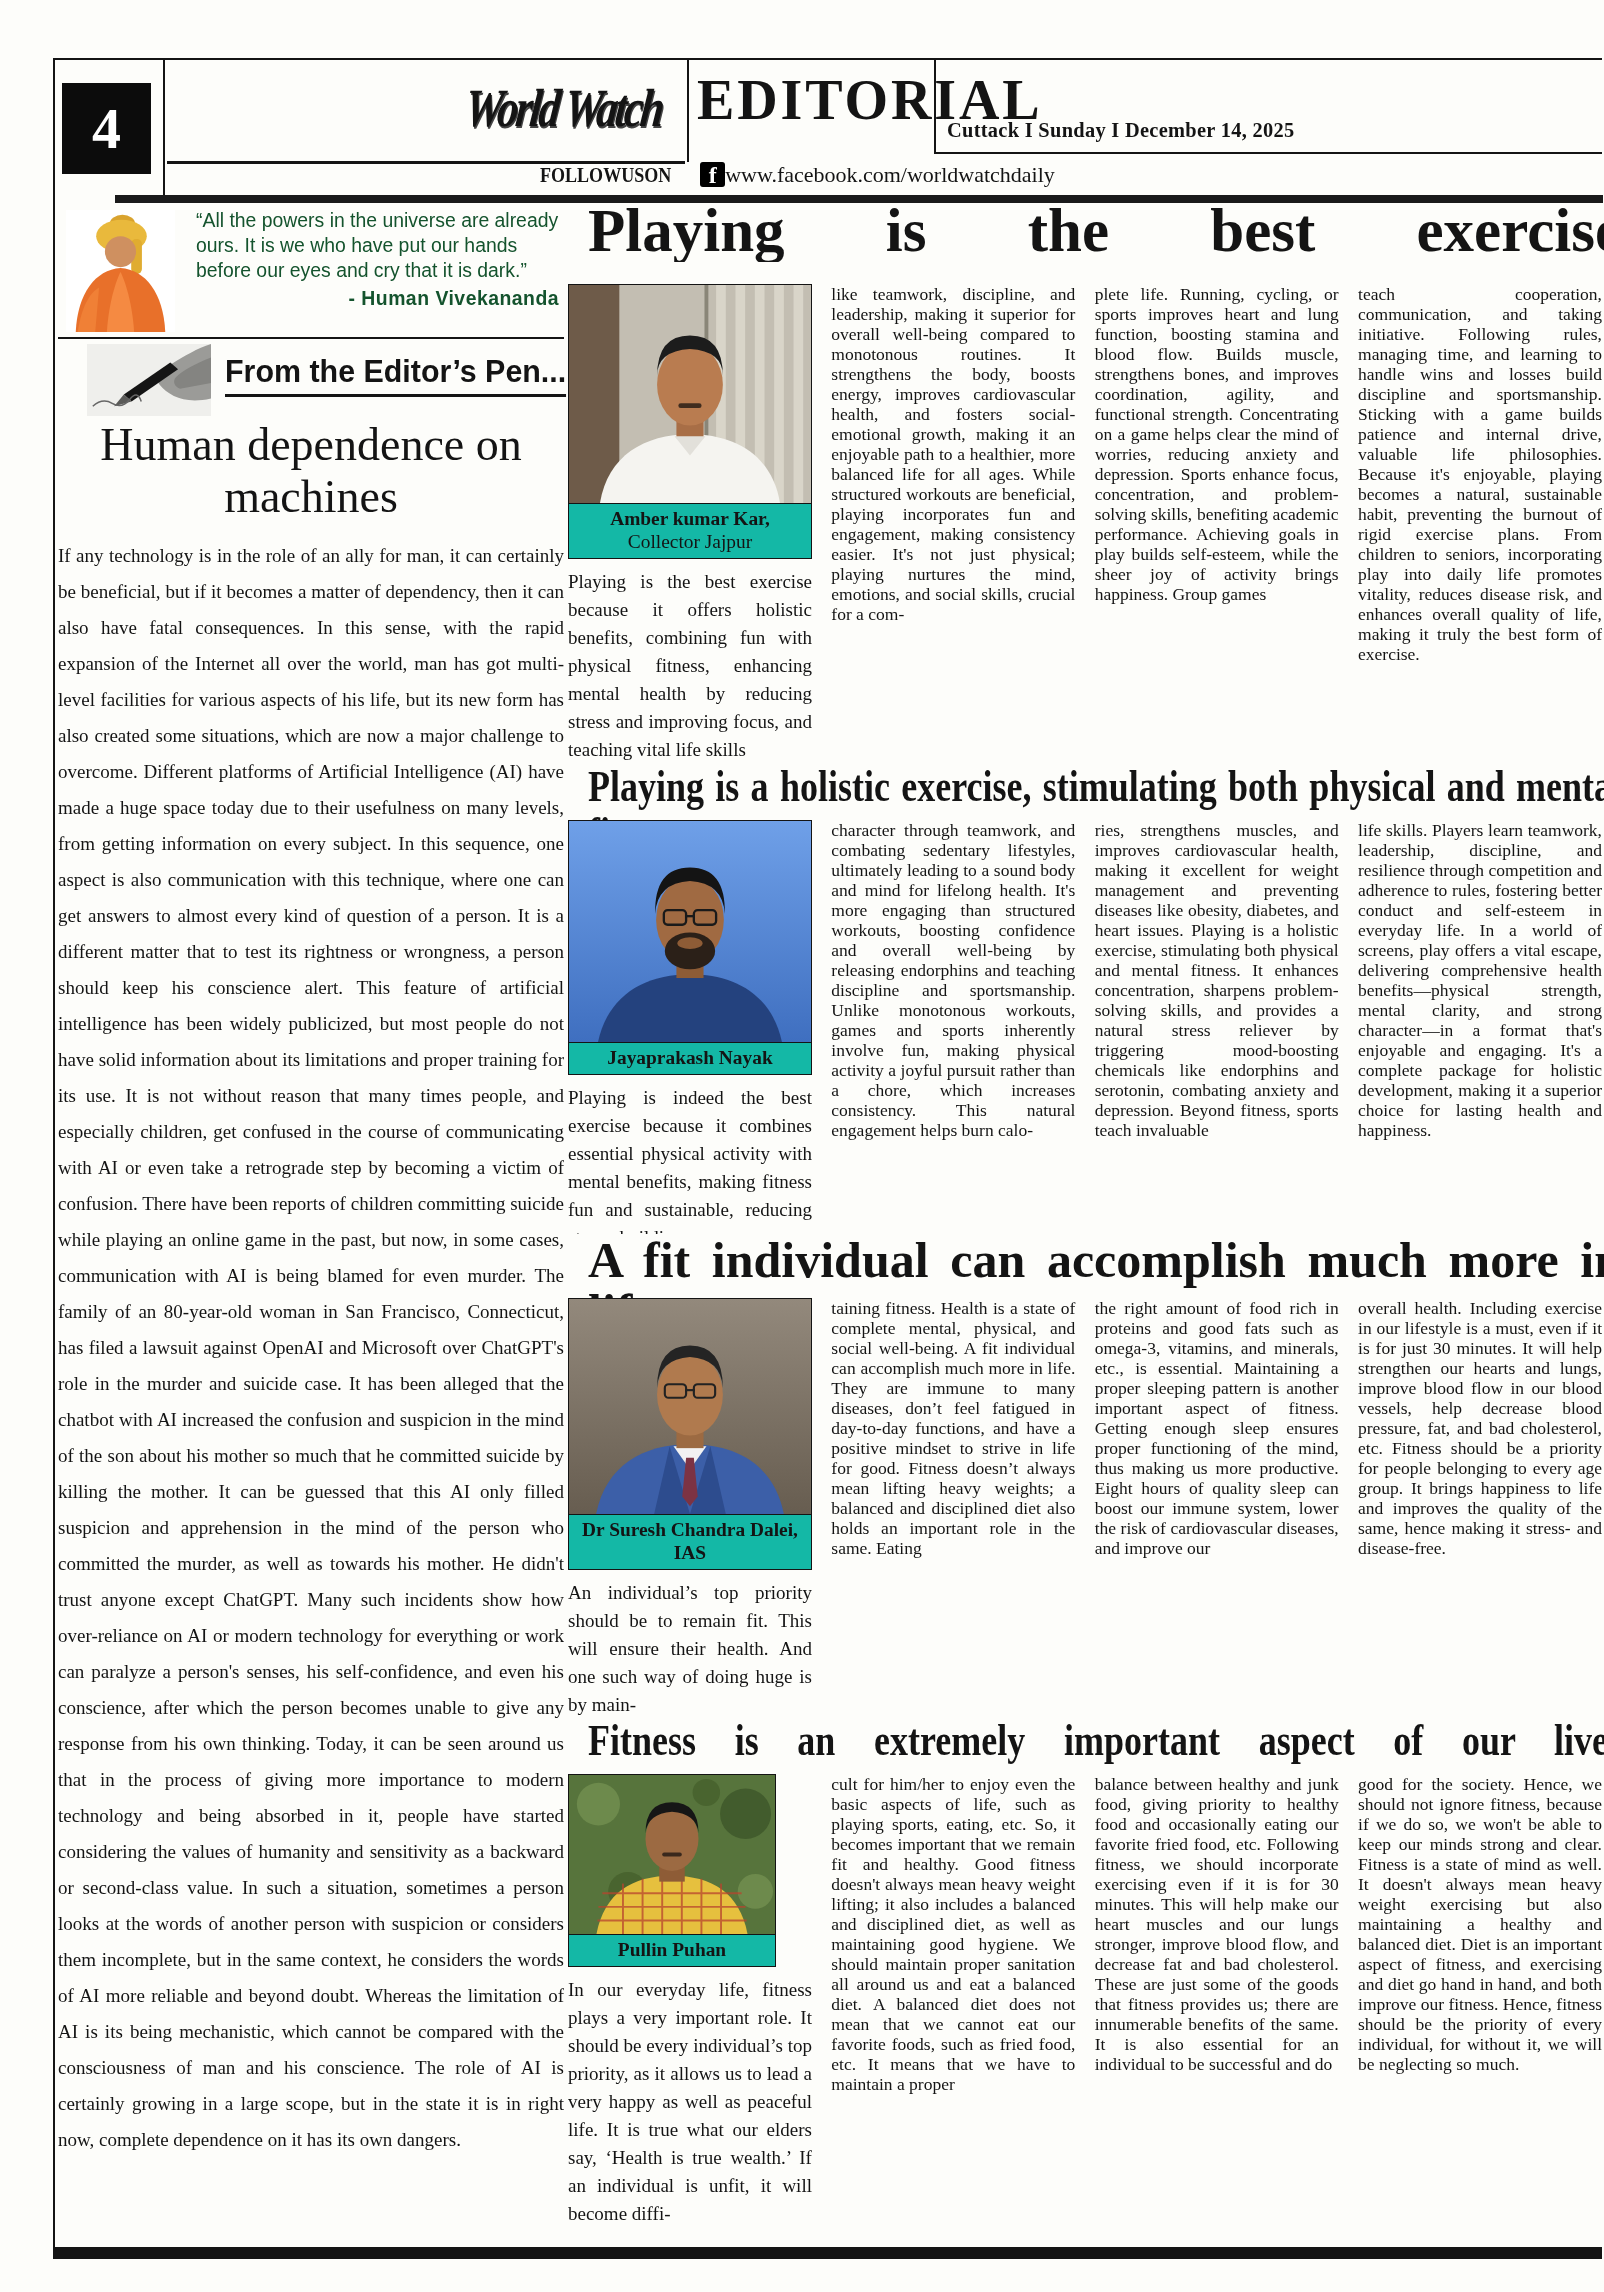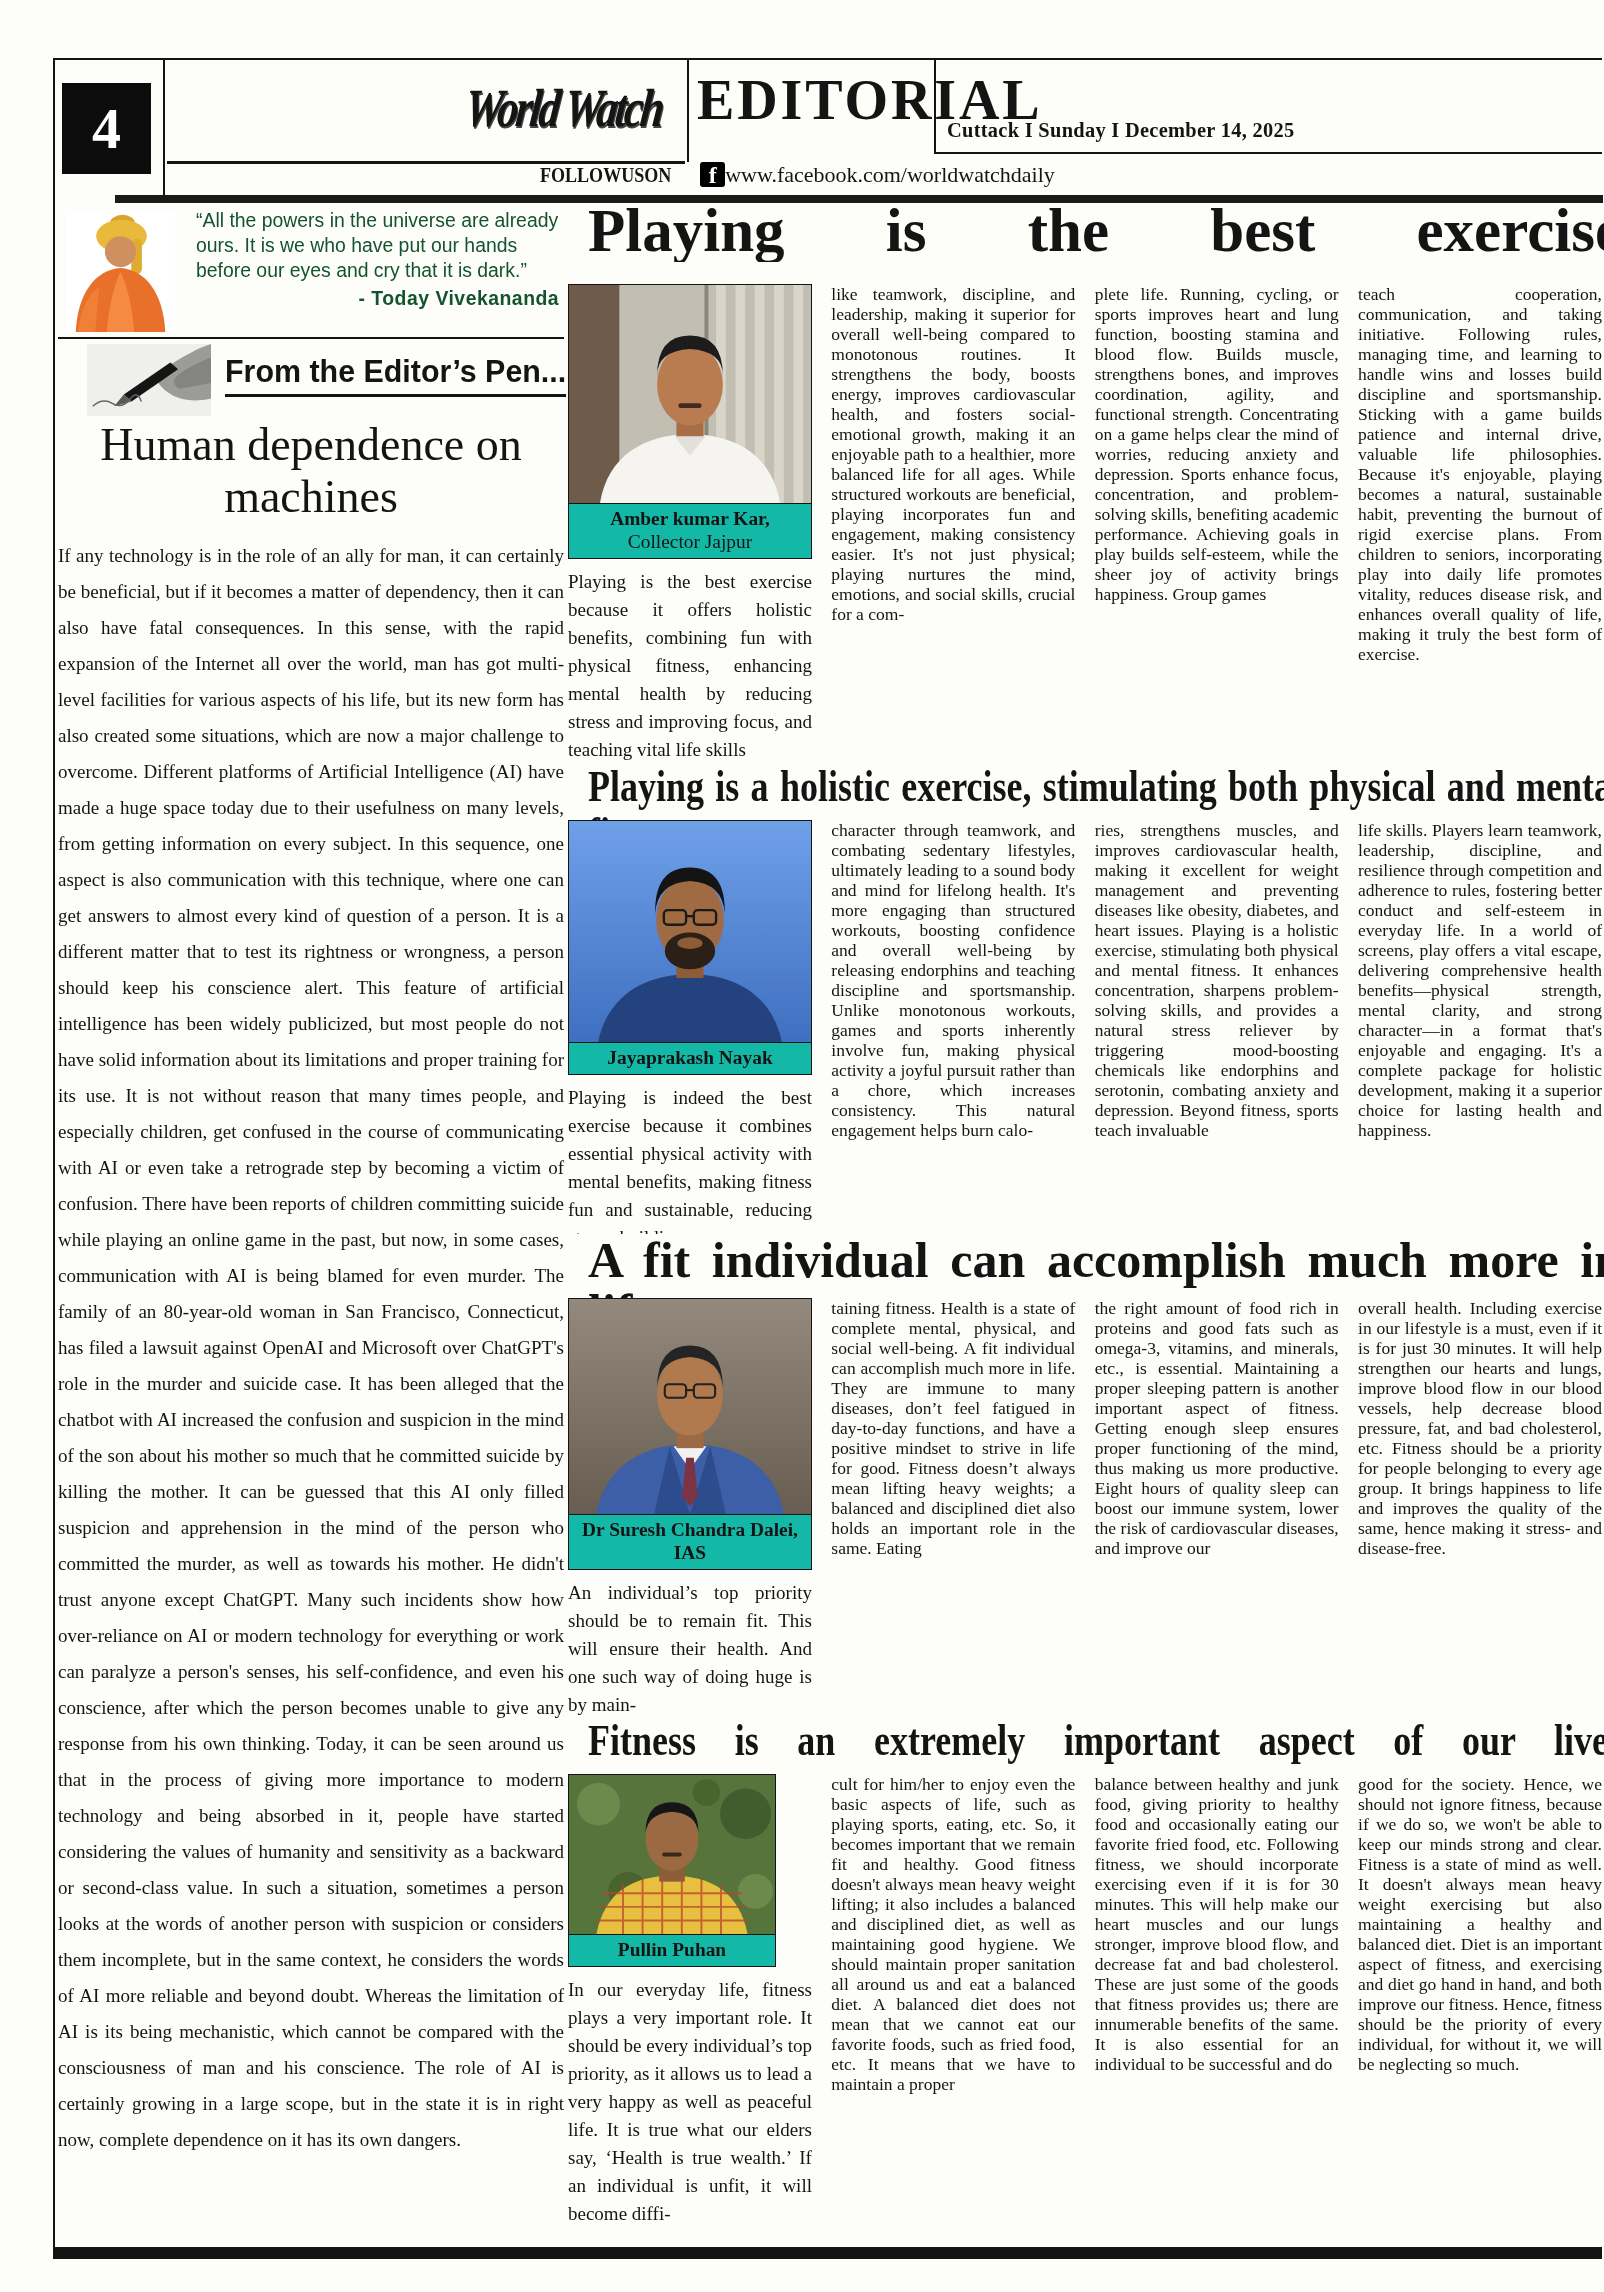--- a/index.html
+++ b/index.html
@@ -100,21 +100,21 @@
       <ellipse cx="58" cy="14" rx="13" ry="9" fill="#d9a32e"></ellipse>
       <ellipse cx="57" cy="27" rx="26" ry="17" fill="#e9b93c"></ellipse>
       <rect x="67" y="30" width="11" height="36" rx="5" fill="#e0ac30"></rect>
       <ellipse cx="56" cy="43" rx="16" ry="16" fill="#cf9060"></ellipse>
       <path d="M10,126 C12,86 30,62 56,60 C82,62 100,86 102,126 Z" fill="#e8702a"></path>
       <path d="M42,126 C44,94 52,72 56,64 C60,72 68,94 70,126 Z" fill="#f58a42"></path>
       <path d="M12,126 C16,100 24,86 34,80 L30,126 Z" fill="#f08036"></path>
     </svg>
     <div class="quotetext">
       <span>“All the powers in the universe are already ours. It is we who have put our hands before our eyes and cry that it is dark.”</span>
-      <div class="quoteattr">- Today Vivekananda</div>
+      <div class="quoteattr">- Human Vivekananda</div>
     </div>
   </div>
 
   <div class="penrow">
     <svg class="pen-img" viewBox="0 0 128 74" preserveAspectRatio="none">
       <rect width="128" height="74" fill="#efefec"></rect>
       <path d="M128,0 L128,56 C102,62 85,54 75,42 C70,35 77,25 88,20 C100,13 114,4 128,0 Z" fill="#9b9b98"></path>
       <path d="M128,14 C112,20 98,28 92,34 C88,38 90,44 96,46 L128,40 Z" fill="#848481"></path>
       <path d="M38,52 L86,19 L94,26 L46,59 Z" fill="#151515"></path>
       <path d="M38,52 L46,59 L28,64 Z" fill="#5a5a58"></path>

